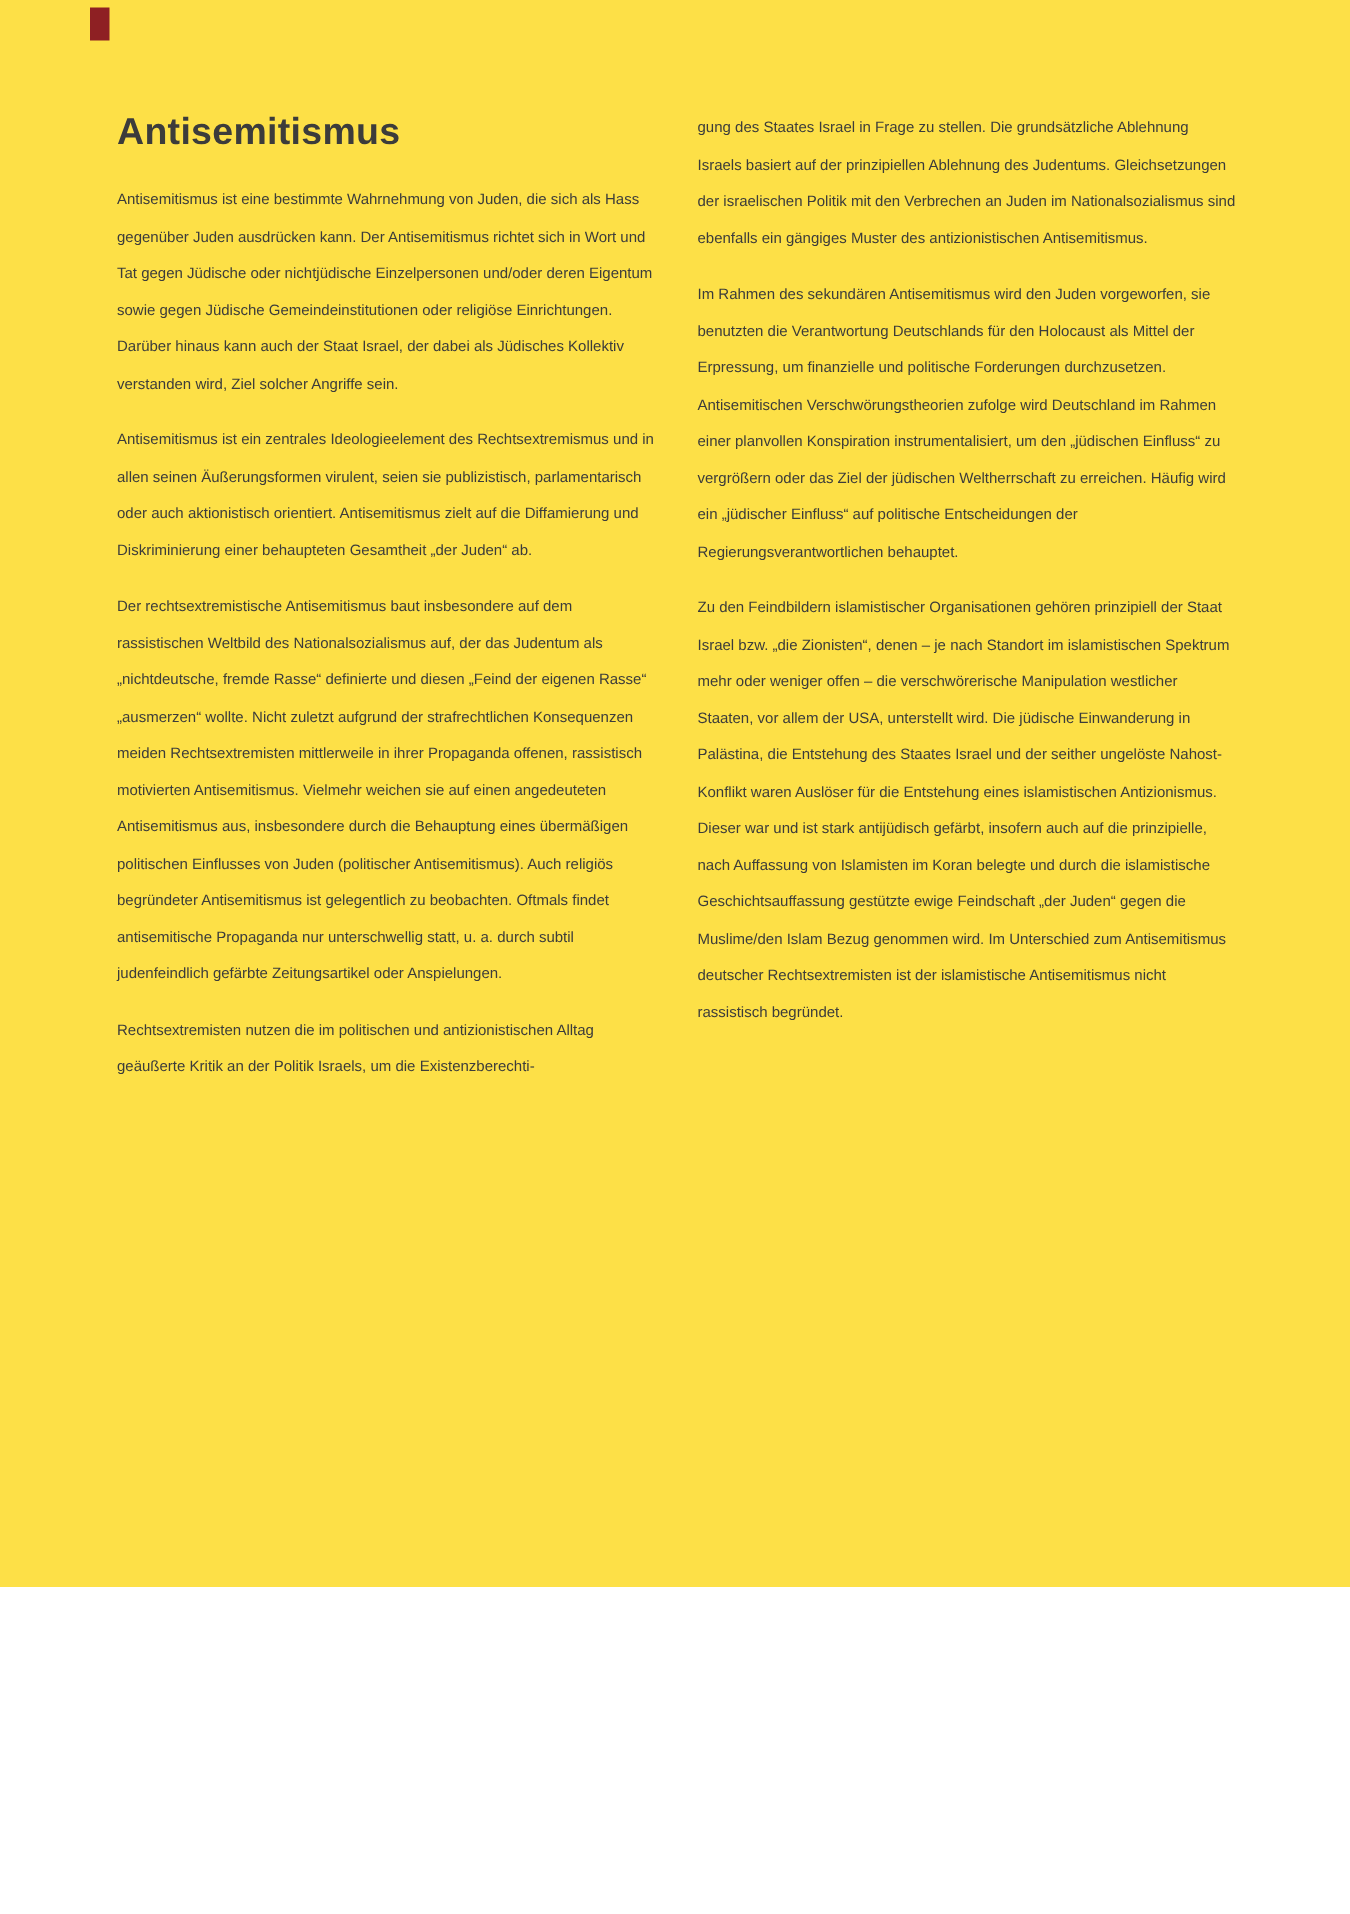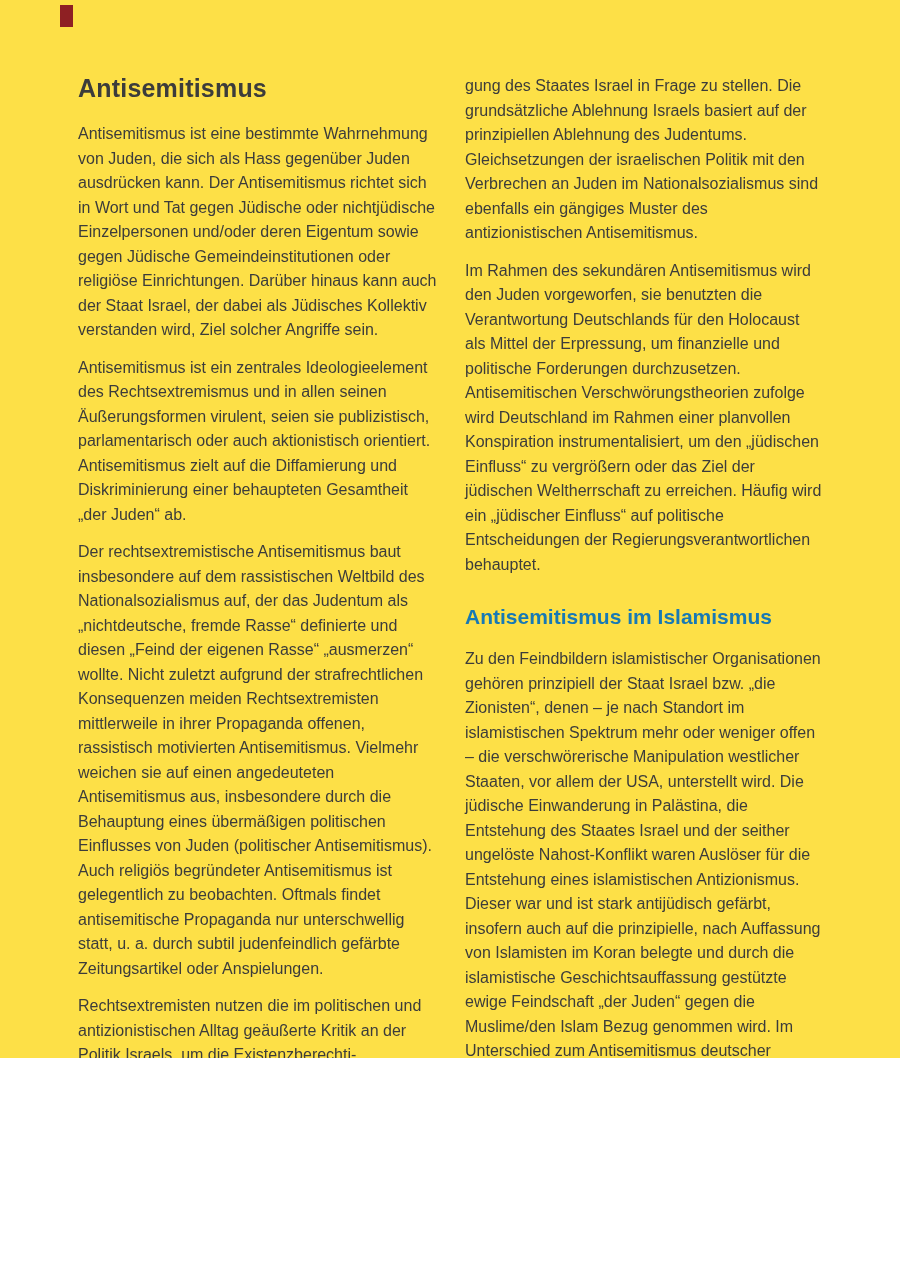--- a/index.html
+++ b/index.html
@@ -47,21 +47,21 @@
   h2 {
     margin: 26px 0 16px 0;
     font-size: 21px;
     line-height: 28px;
     font-weight: bold;
     color: var(--heading-blue, #1779b5);
     hyphens: manual;
   }
   p {
     margin: 0 0 13px 0;
-    font-size: 16px;
+    font-size: 10px;
     line-height: 24.5px;
     text-align: left;
     hyphens: manual;
   }
   .column-right p.first { margin-top: 0; }
   .page-number {
     position: absolute;
     left: 78px;
     top: 1216px;
     font-size: 12px;
@@ -82,21 +82,20 @@
       <h1>Antisemitismus</h1>
       <p>Antisemitismus ist eine bestimmte Wahrnehmung von Juden, die sich als Hass gegenüber Juden ausdrücken kann. Der Antisemitismus richtet sich in Wort und Tat gegen Jüdische oder nichtjüdische Einzelpersonen und/oder deren Eigentum sowie gegen Jüdische Gemeindeinstitutionen oder religiöse Einrichtungen. Darüber hinaus kann auch der Staat Israel, der dabei als Jüdisches Kollektiv verstanden wird, Ziel solcher Angriffe sein.</p>
       <p>Antisemitismus ist ein zentrales Ideologieelement des Rechtsextremismus und in allen seinen Äußerungsformen virulent, seien sie publizistisch, parlamentarisch oder auch aktionistisch orientiert. Antisemitismus zielt auf die Diffamierung und Diskriminierung einer behaupteten Gesamtheit „der Juden“ ab.</p>
       <p>Der rechtsextremistische Antisemitismus baut insbesondere auf dem rassistischen Weltbild des Nationalsozialismus auf, der das Judentum als „nichtdeutsche, fremde Rasse“ definierte und diesen „Feind der eigenen Rasse“ „ausmerzen“ wollte. Nicht zuletzt aufgrund der strafrechtlichen Konsequenzen meiden Rechtsextremisten mittlerweile in ihrer Propaganda offenen, rassistisch motivierten Antisemitismus. Vielmehr weichen sie auf einen angedeuteten Antisemitismus aus, insbesondere durch die Behauptung eines übermäßigen politischen Einflusses von Juden (politischer Antisemitismus). Auch religiös begründeter Antisemitismus ist gelegentlich zu beobachten. Oftmals findet antisemitische Propaganda nur unterschwellig statt, u. a. durch subtil judenfeindlich gefärbte Zeitungsartikel oder Anspielungen.</p>
       <p>Rechtsextremisten nutzen die im politischen und antizionistischen Alltag geäußerte Kritik an der Politik Israels, um die Existenzberechti-</p>
     </div>
 
     <div class="column column-right">
       <p class="first">gung des Staates Israel in Frage zu stellen. Die grundsätzliche Ablehnung Israels basiert auf der prinzipiellen Ablehnung des Judentums. Gleichsetzungen der israelischen Politik mit den Verbrechen an Juden im Nationalsozialismus sind ebenfalls ein gängiges Muster des antizionistischen Antisemitismus.</p>
       <p>Im Rahmen des sekundären Antisemitismus wird den Juden vorgeworfen, sie benutzten die Verantwortung Deutschlands für den Holocaust als Mittel der Erpressung, um finanzielle und politische Forderungen durchzusetzen. Antisemitischen Verschwörungstheorien zufolge wird Deutschland im Rahmen einer planvollen Konspiration instrumentalisiert, um den „jüdischen Einfluss“ zu vergrößern oder das Ziel der jüdischen Weltherrschaft zu erreichen. Häufig wird ein „jüdischer Einfluss“ auf politische Entscheidungen der Regierungsverantwortlichen behauptet.</p>
-      <h2>Antisemitismus im Islamismus</h2>
       <p>Zu den Feindbildern islamistischer Organisationen gehören prinzipiell der Staat Israel bzw. „die Zionisten“, denen – je nach Standort im islamistischen Spektrum mehr oder weniger offen – die verschwörerische Manipulation westlicher Staaten, vor allem der USA, unterstellt wird. Die jüdische Einwanderung in Palästina, die Entstehung des Staates Israel und der seither ungelöste Nahost-Konflikt waren Auslöser für die Entstehung eines islamistischen Antizionismus. Dieser war und ist stark antijüdisch gefärbt, insofern auch auf die prinzipielle, nach Auffassung von Islamisten im Koran belegte und durch die islamistische Geschichtsauffassung gestützte ewige Feindschaft „der Juden“ gegen die Muslime/den Islam Bezug genommen wird. Im Unterschied zum Antisemitismus deutscher Rechtsextremisten ist der islamistische Antisemitismus nicht rassistisch begründet.</p>
     </div>
 
   </div>
 
   <div class="page-number">108</div>
 
 </div>
 
 </body></html>

